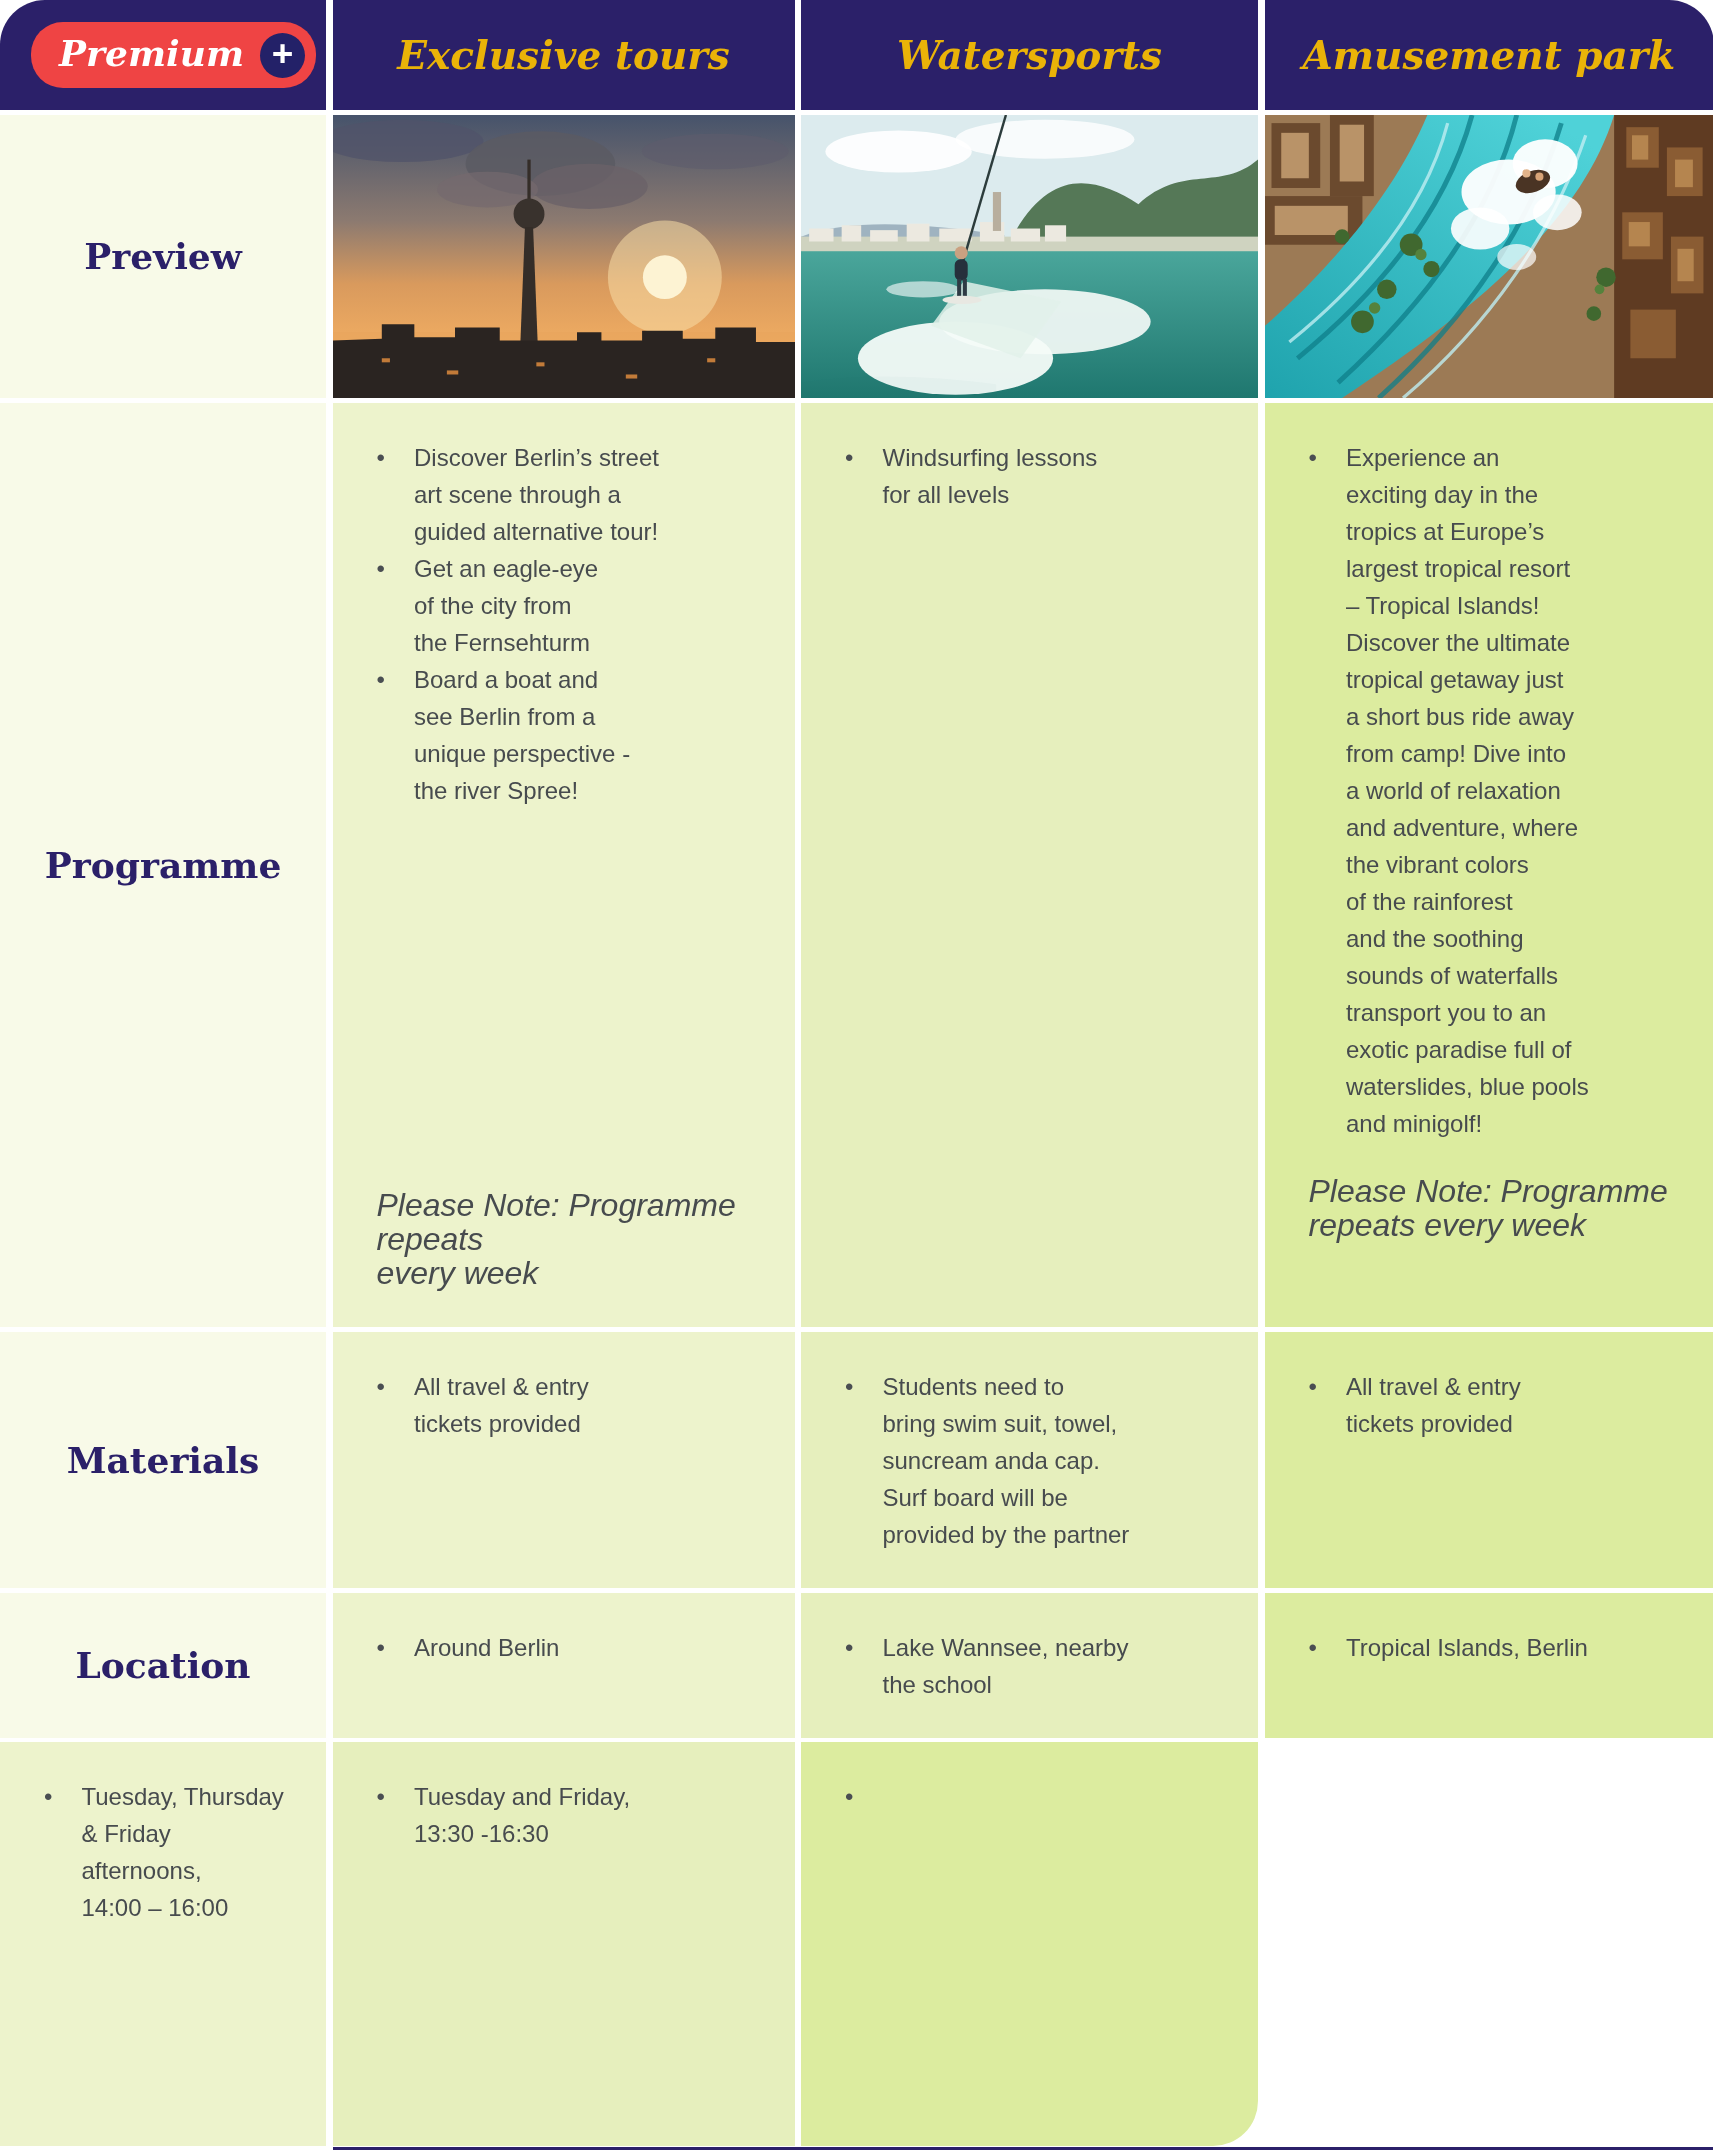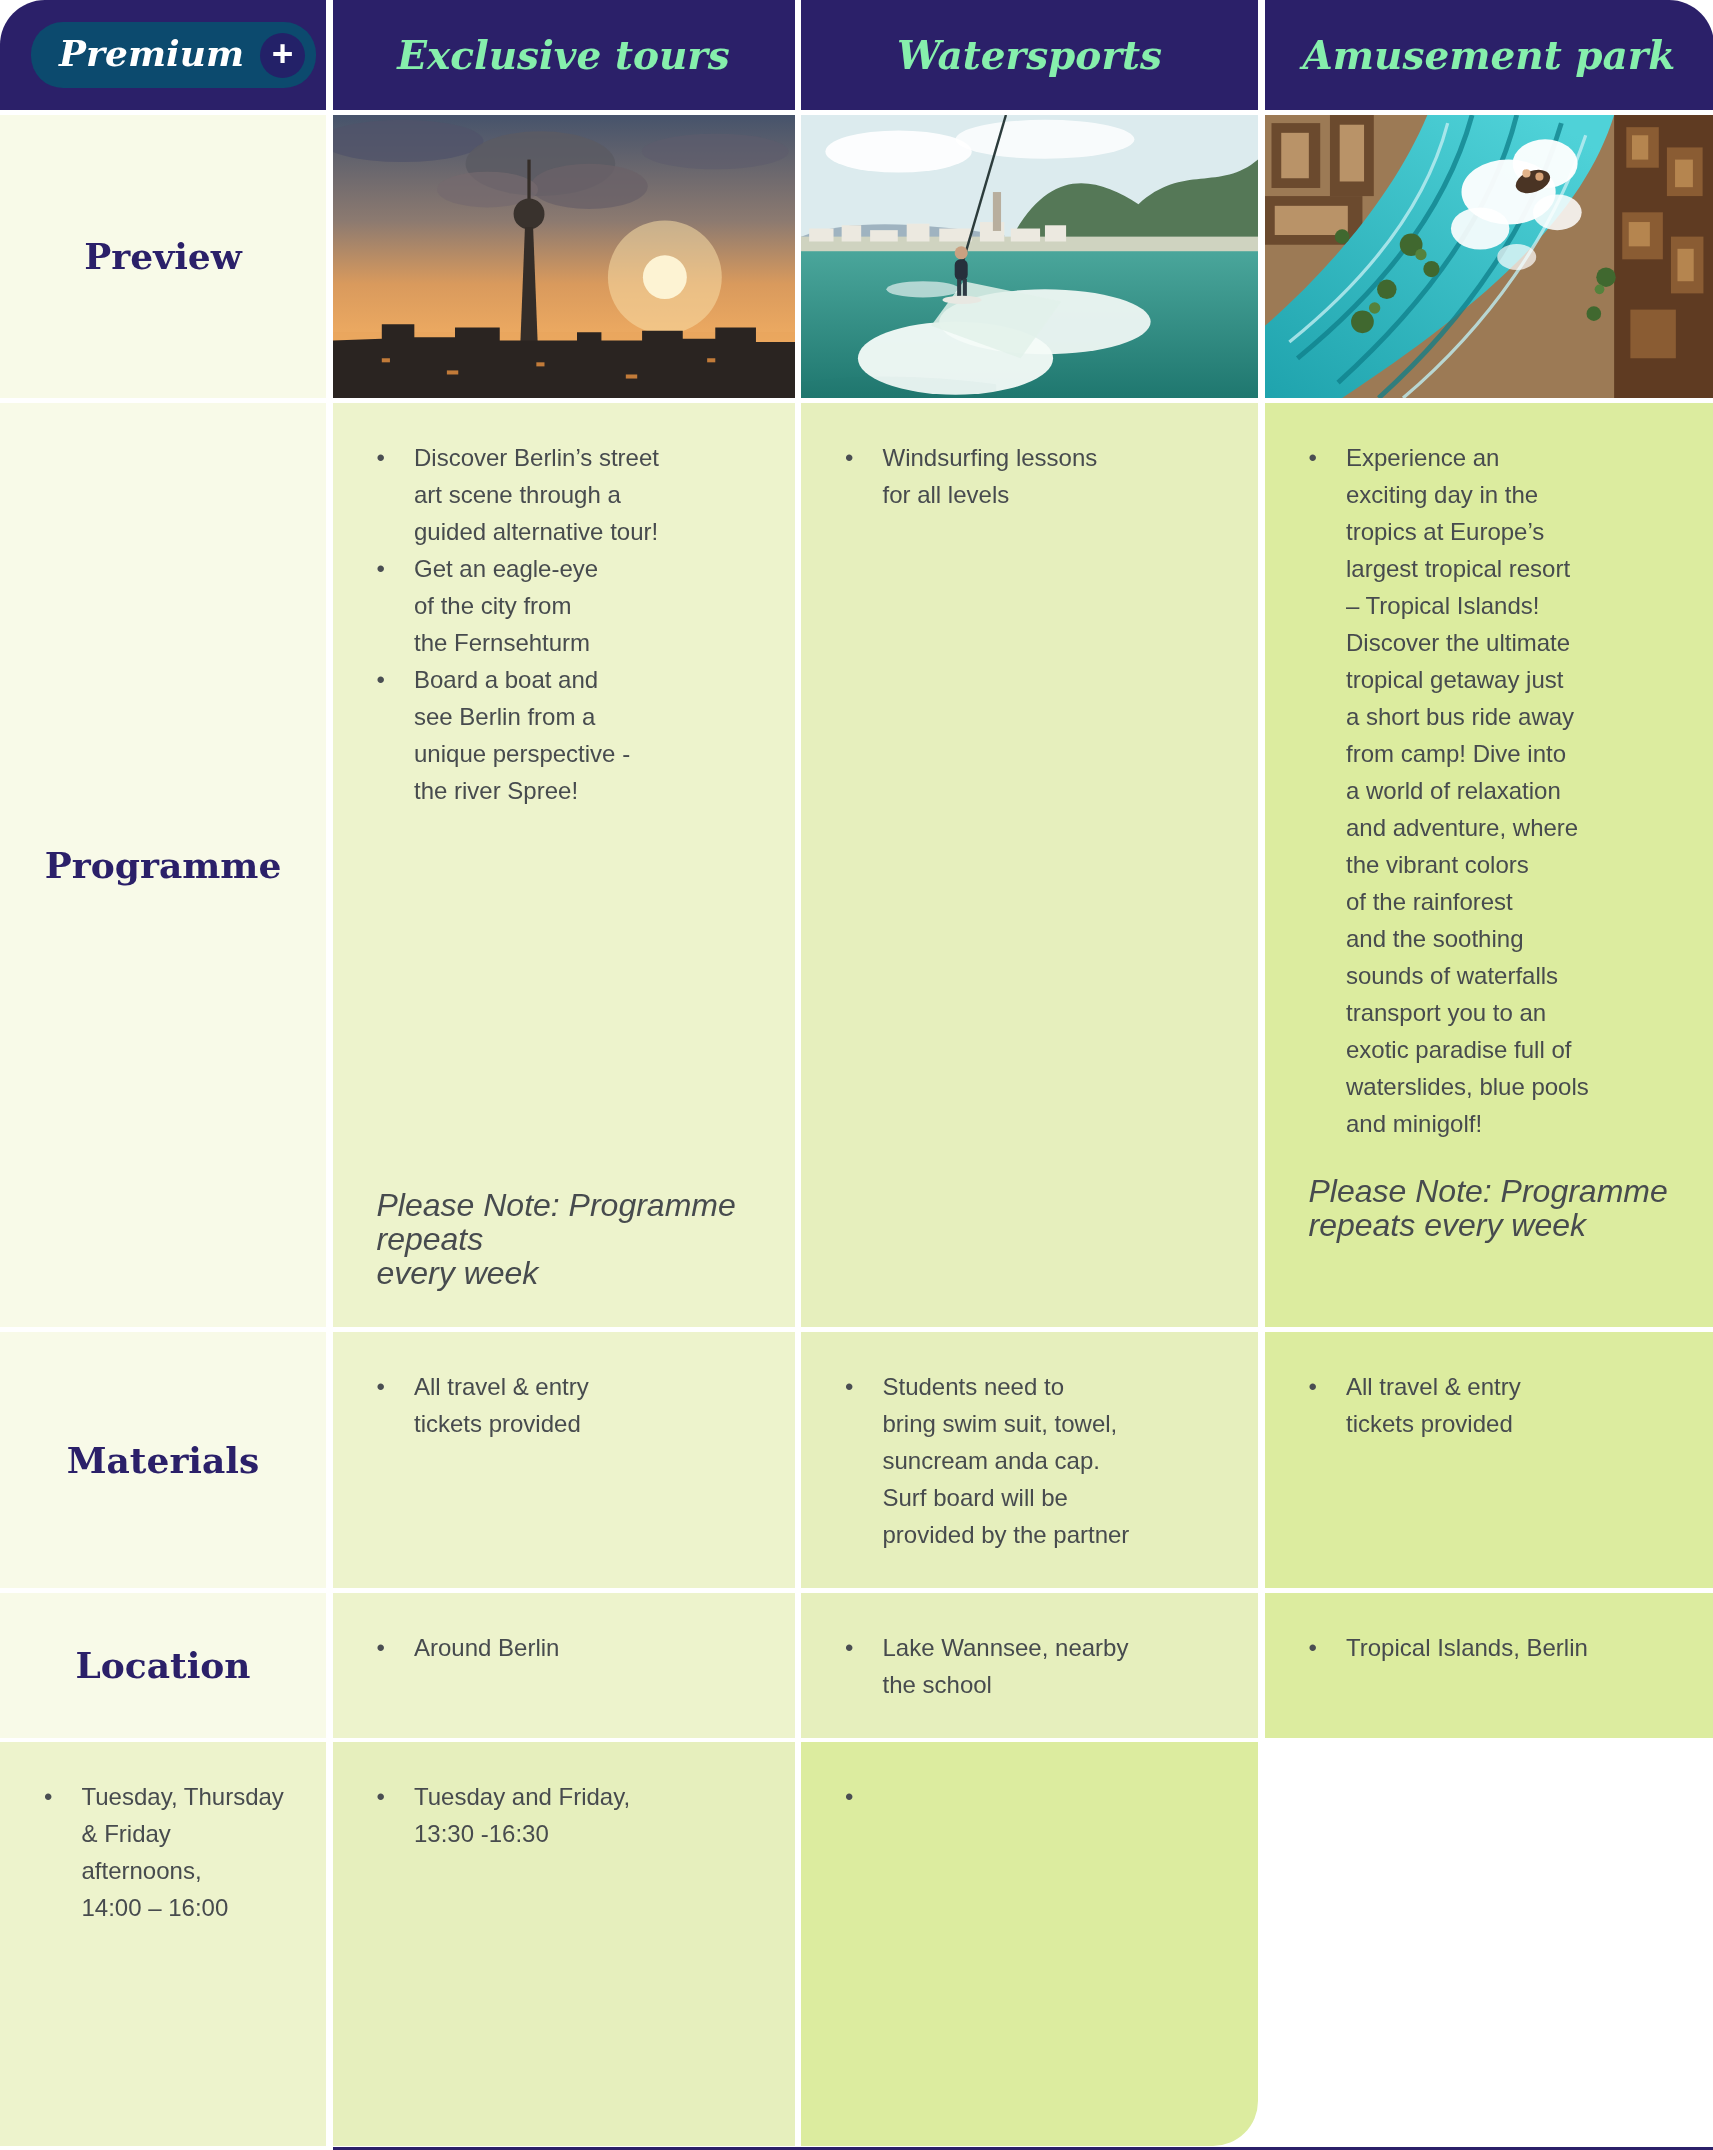--- a/index.html
+++ b/index.html
@@ -8,28 +8,28 @@
   .grid{
     display:grid;
     grid-template-columns:326px 462px 457px 449px;
     grid-template-rows:110px 283px 924px 256px 145px 404px;
     column-gap:6.5px;row-gap:4.9px;
     width:1701px;
   }
   .cell{overflow:hidden;}
   
   .hdr{background:#2b2069;display:flex;align-items:center;justify-content:center;}
-  .hdr-label{color:#86efac;font-family:"DejaVu Serif","Liberation Serif",serif;font-style:italic;font-weight:bold;font-size:39px;}
+  .hdr-label{color:#eab308;font-family:"DejaVu Serif","Liberation Serif",serif;font-style:italic;font-weight:bold;font-size:39px;}
   .corner-tl{border-top-left-radius:45px;}
   .corner-tr{border-top-right-radius:45px;}
   .corner-bl{border-bottom-left-radius:45px;}
   .corner-br{border-bottom-right-radius:45px;}
   
   .hdr-premium{justify-content:flex-start;}
-  .premium-badge{display:flex;align-items:center;gap:16px;background:#0c4a6e;border-radius:32px;
+  .premium-badge{display:flex;align-items:center;gap:16px;background:#ef4444;border-radius:32px;
     padding:9.7px 11.4px 9.7px 28px;margin-left:31px;height:47px;}
   .premium-label{color:#ffffff;font-family:"DejaVu Serif","Liberation Serif",serif;font-style:italic;font-weight:bold;font-size:36px;line-height:1;padding-bottom:3.2px;}
   .plus-circle{width:45px;height:45px;border-radius:50%;background:#232168;display:flex;align-items:center;justify-content:center;}
   .plus-glyph{color:#ffffff;font-weight:900;font-size:37px;line-height:1;transform:translateY(-1.6px);}
   
   .rowlab{background:#f8fae8;display:flex;align-items:center;justify-content:center;}
   .rowlab span{color:#2b2069;font-family:"DejaVu Serif","Liberation Serif",serif;font-weight:bold;font-size:36px;}
   
   .c1{background:#edf3cc;}
   .c2{background:#e6efbd;}

